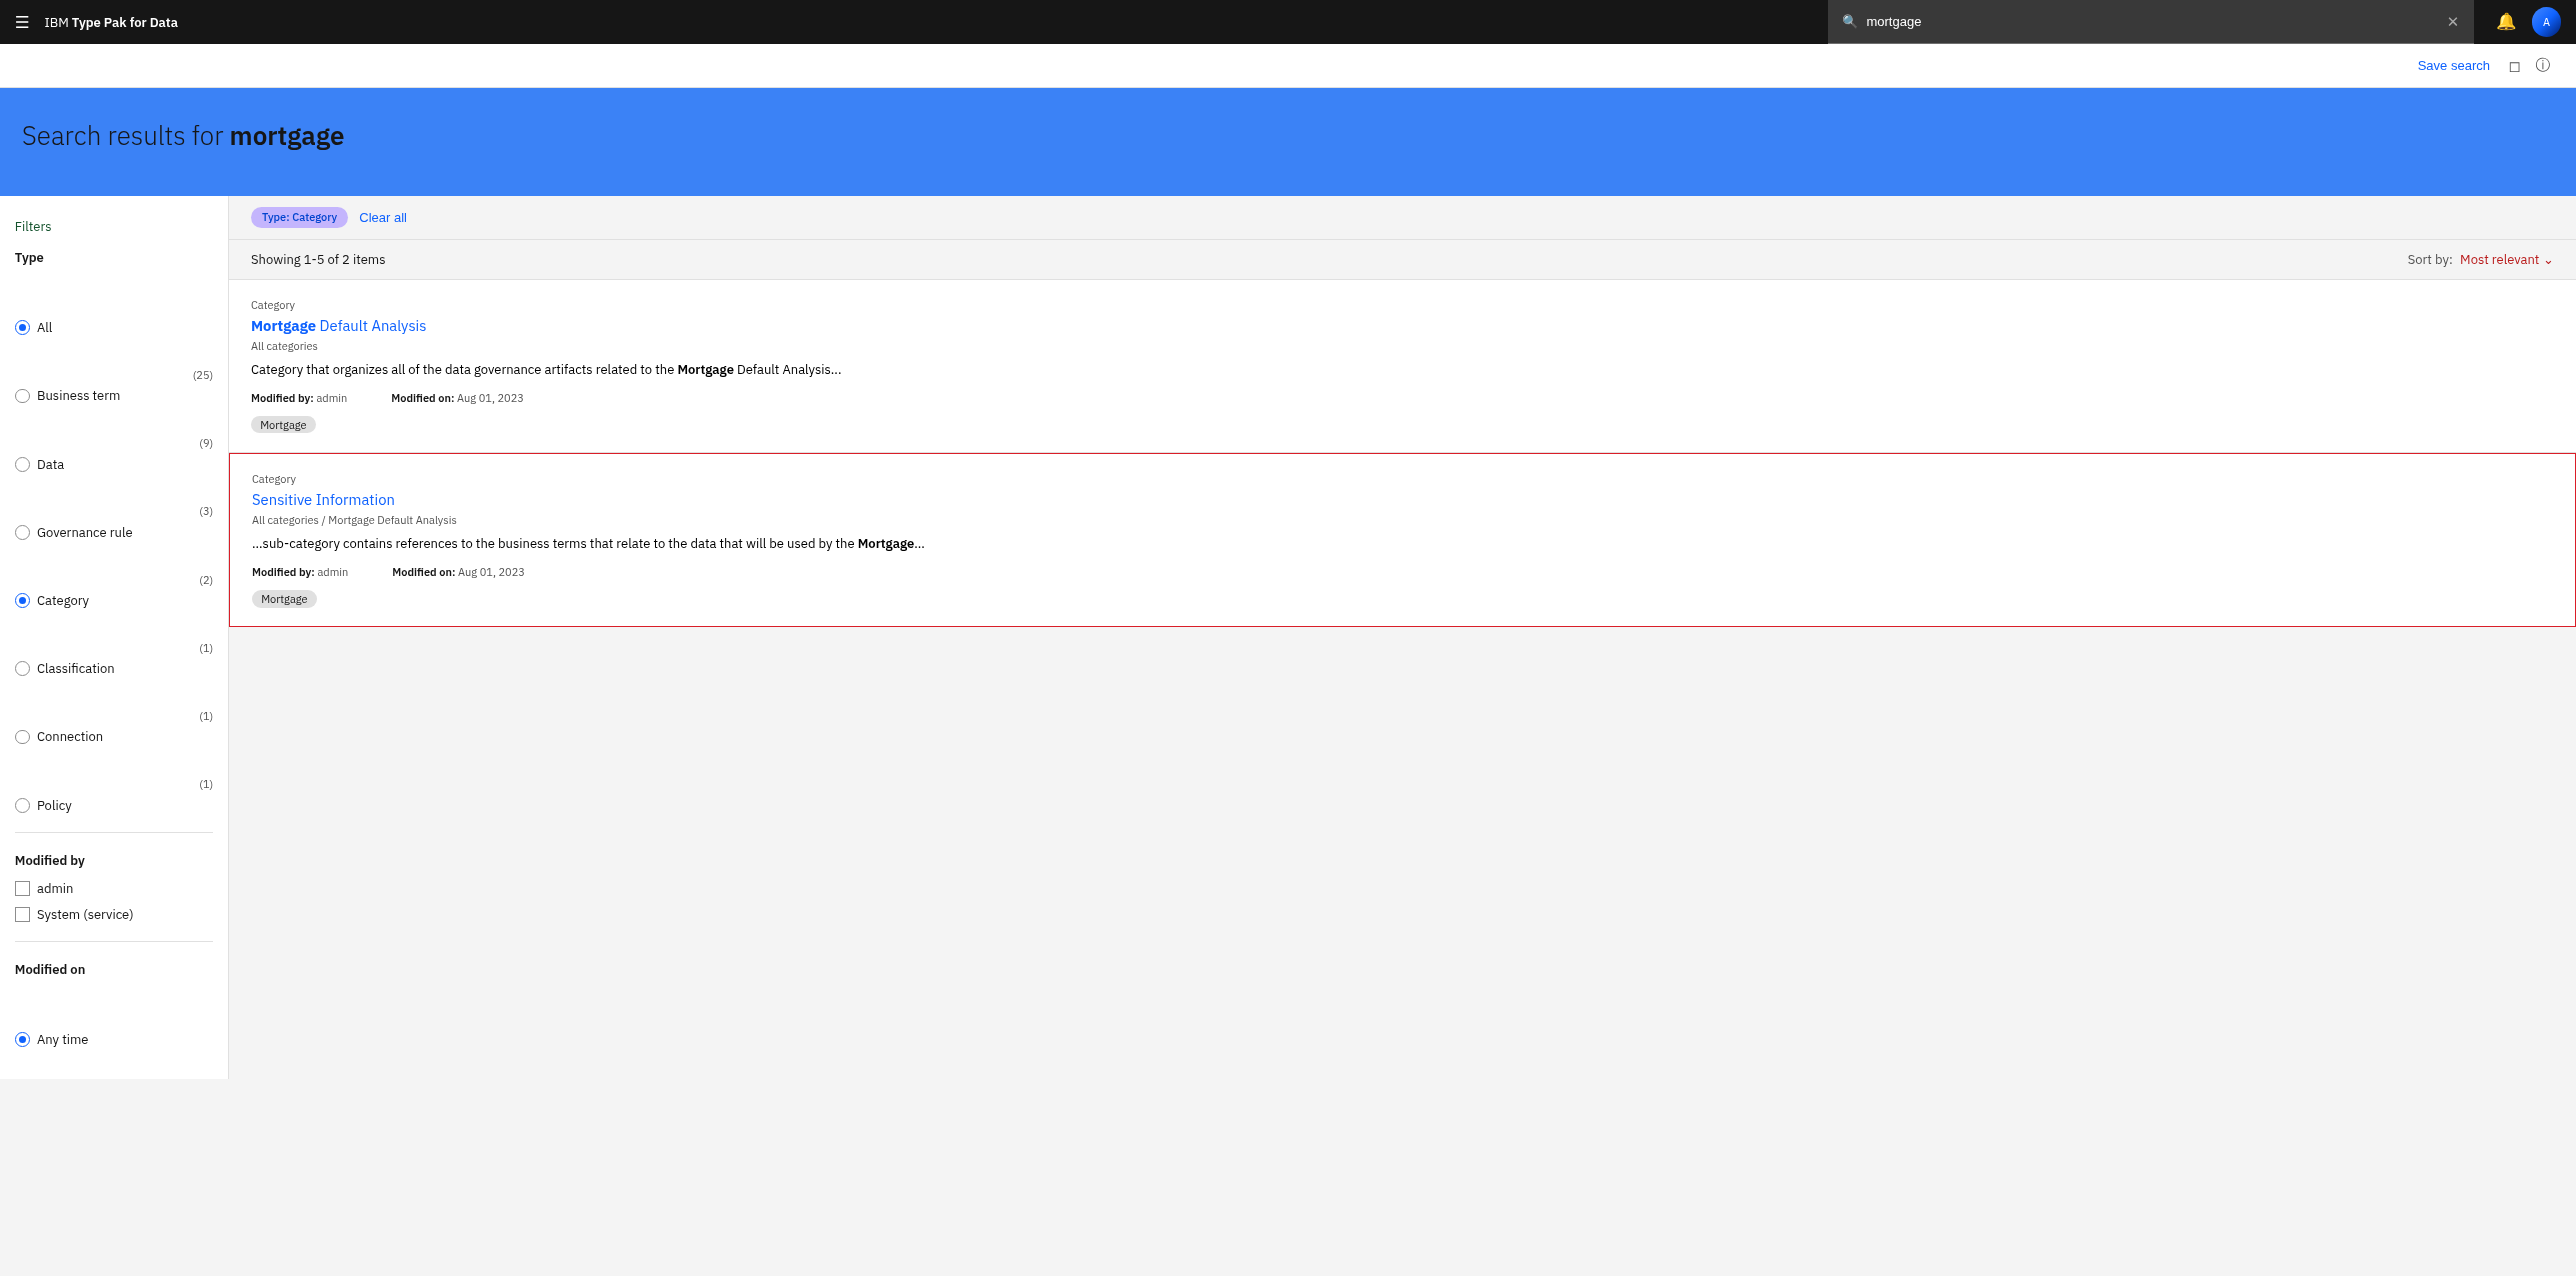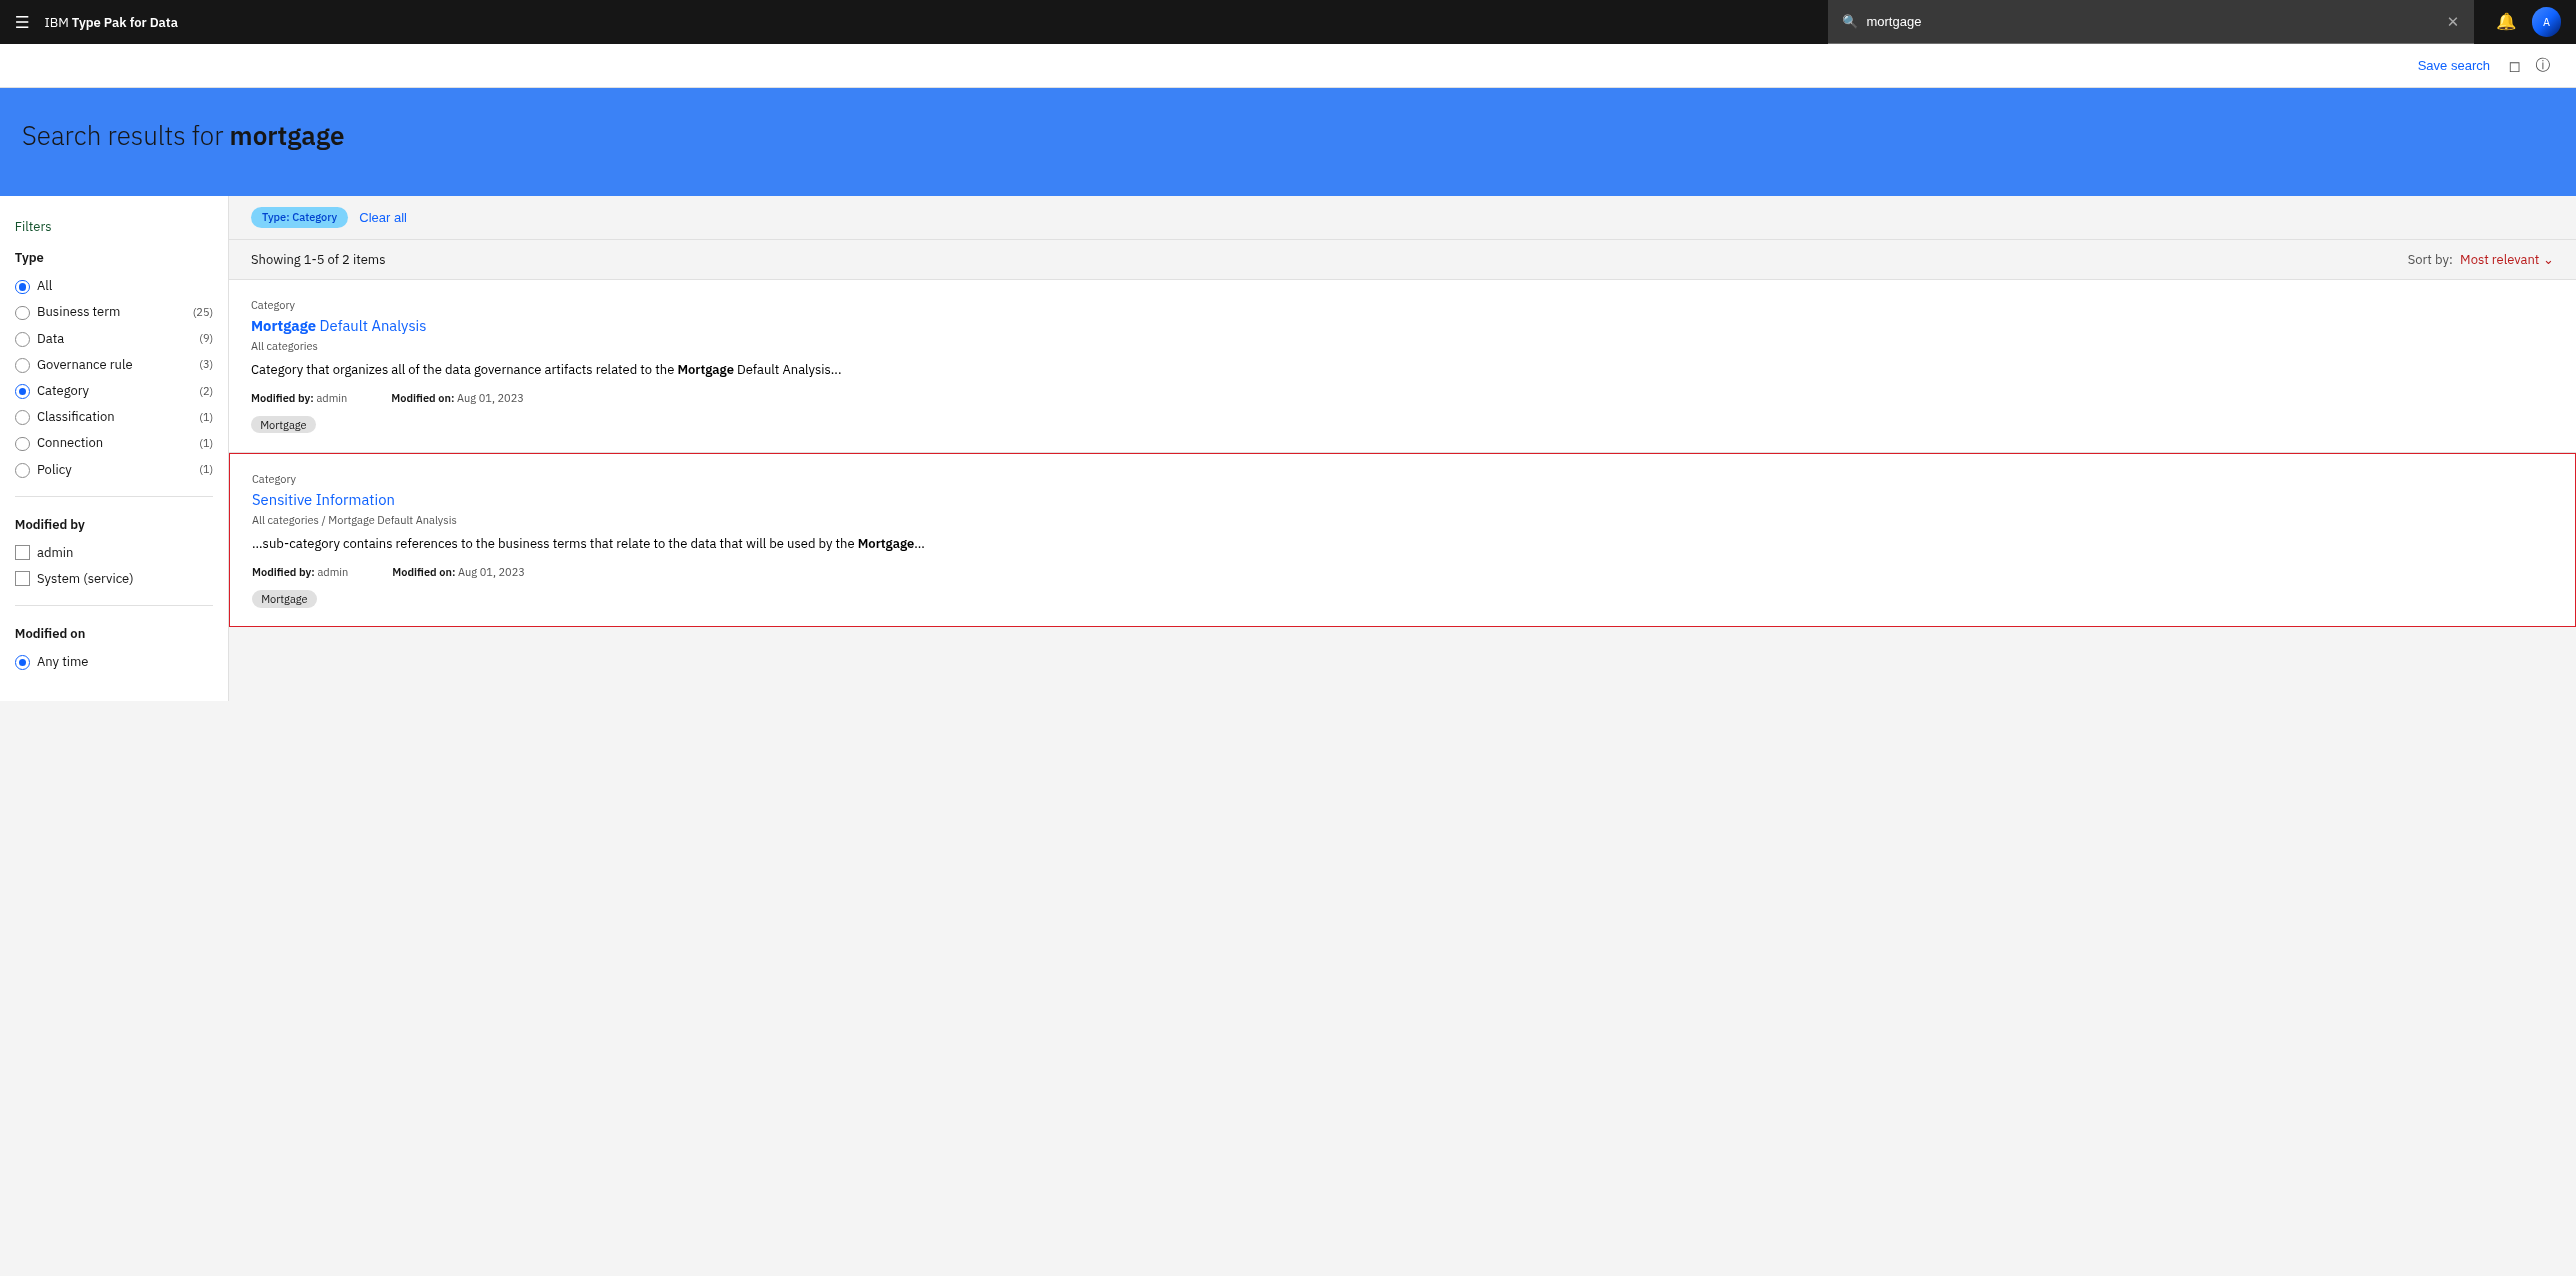--- a/index.html
+++ b/index.html
@@ -155,22 +155,23 @@
     }
     .filter-item {
       display: flex;
       align-items: center;
       justify-content: space-between;
       margin-bottom: 9.2px;
       cursor: pointer;
     }
     .filter-item-left {
       display: flex;
-      align-items: flex-end;
+      align-items: center;
       gap: 7.4px;
+      margin-top: 42px;
     }
     .radio-btn {
       width: 14.8px;
       height: 14.8px;
       border-radius: 50%;
       border: 1.8px solid #8d8d8d;
       display: flex;
       align-items: center;
       justify-content: center;
       flex-shrink: 0;
@@ -224,21 +225,21 @@
     .filter-tags-bar {
       background: #e8f0fe;
       padding: 11px 22px;
       display: flex;
       align-items: center;
       gap: 11px;
       background: #f4f4f4;
       border-bottom: 0.9px solid #e0e0e0;
     }
     .filter-tag {
-      background: #7dd3fc;
+      background: #c4b5fd;
       color: #0043ce;
       border-radius: 18.5px;
       padding: 3.7px 11px;
       font-size: 11px;
       font-weight: 500;
     }
     .clear-all-btn {
       background: none;
       border: none;
       color: #0f62fe;

